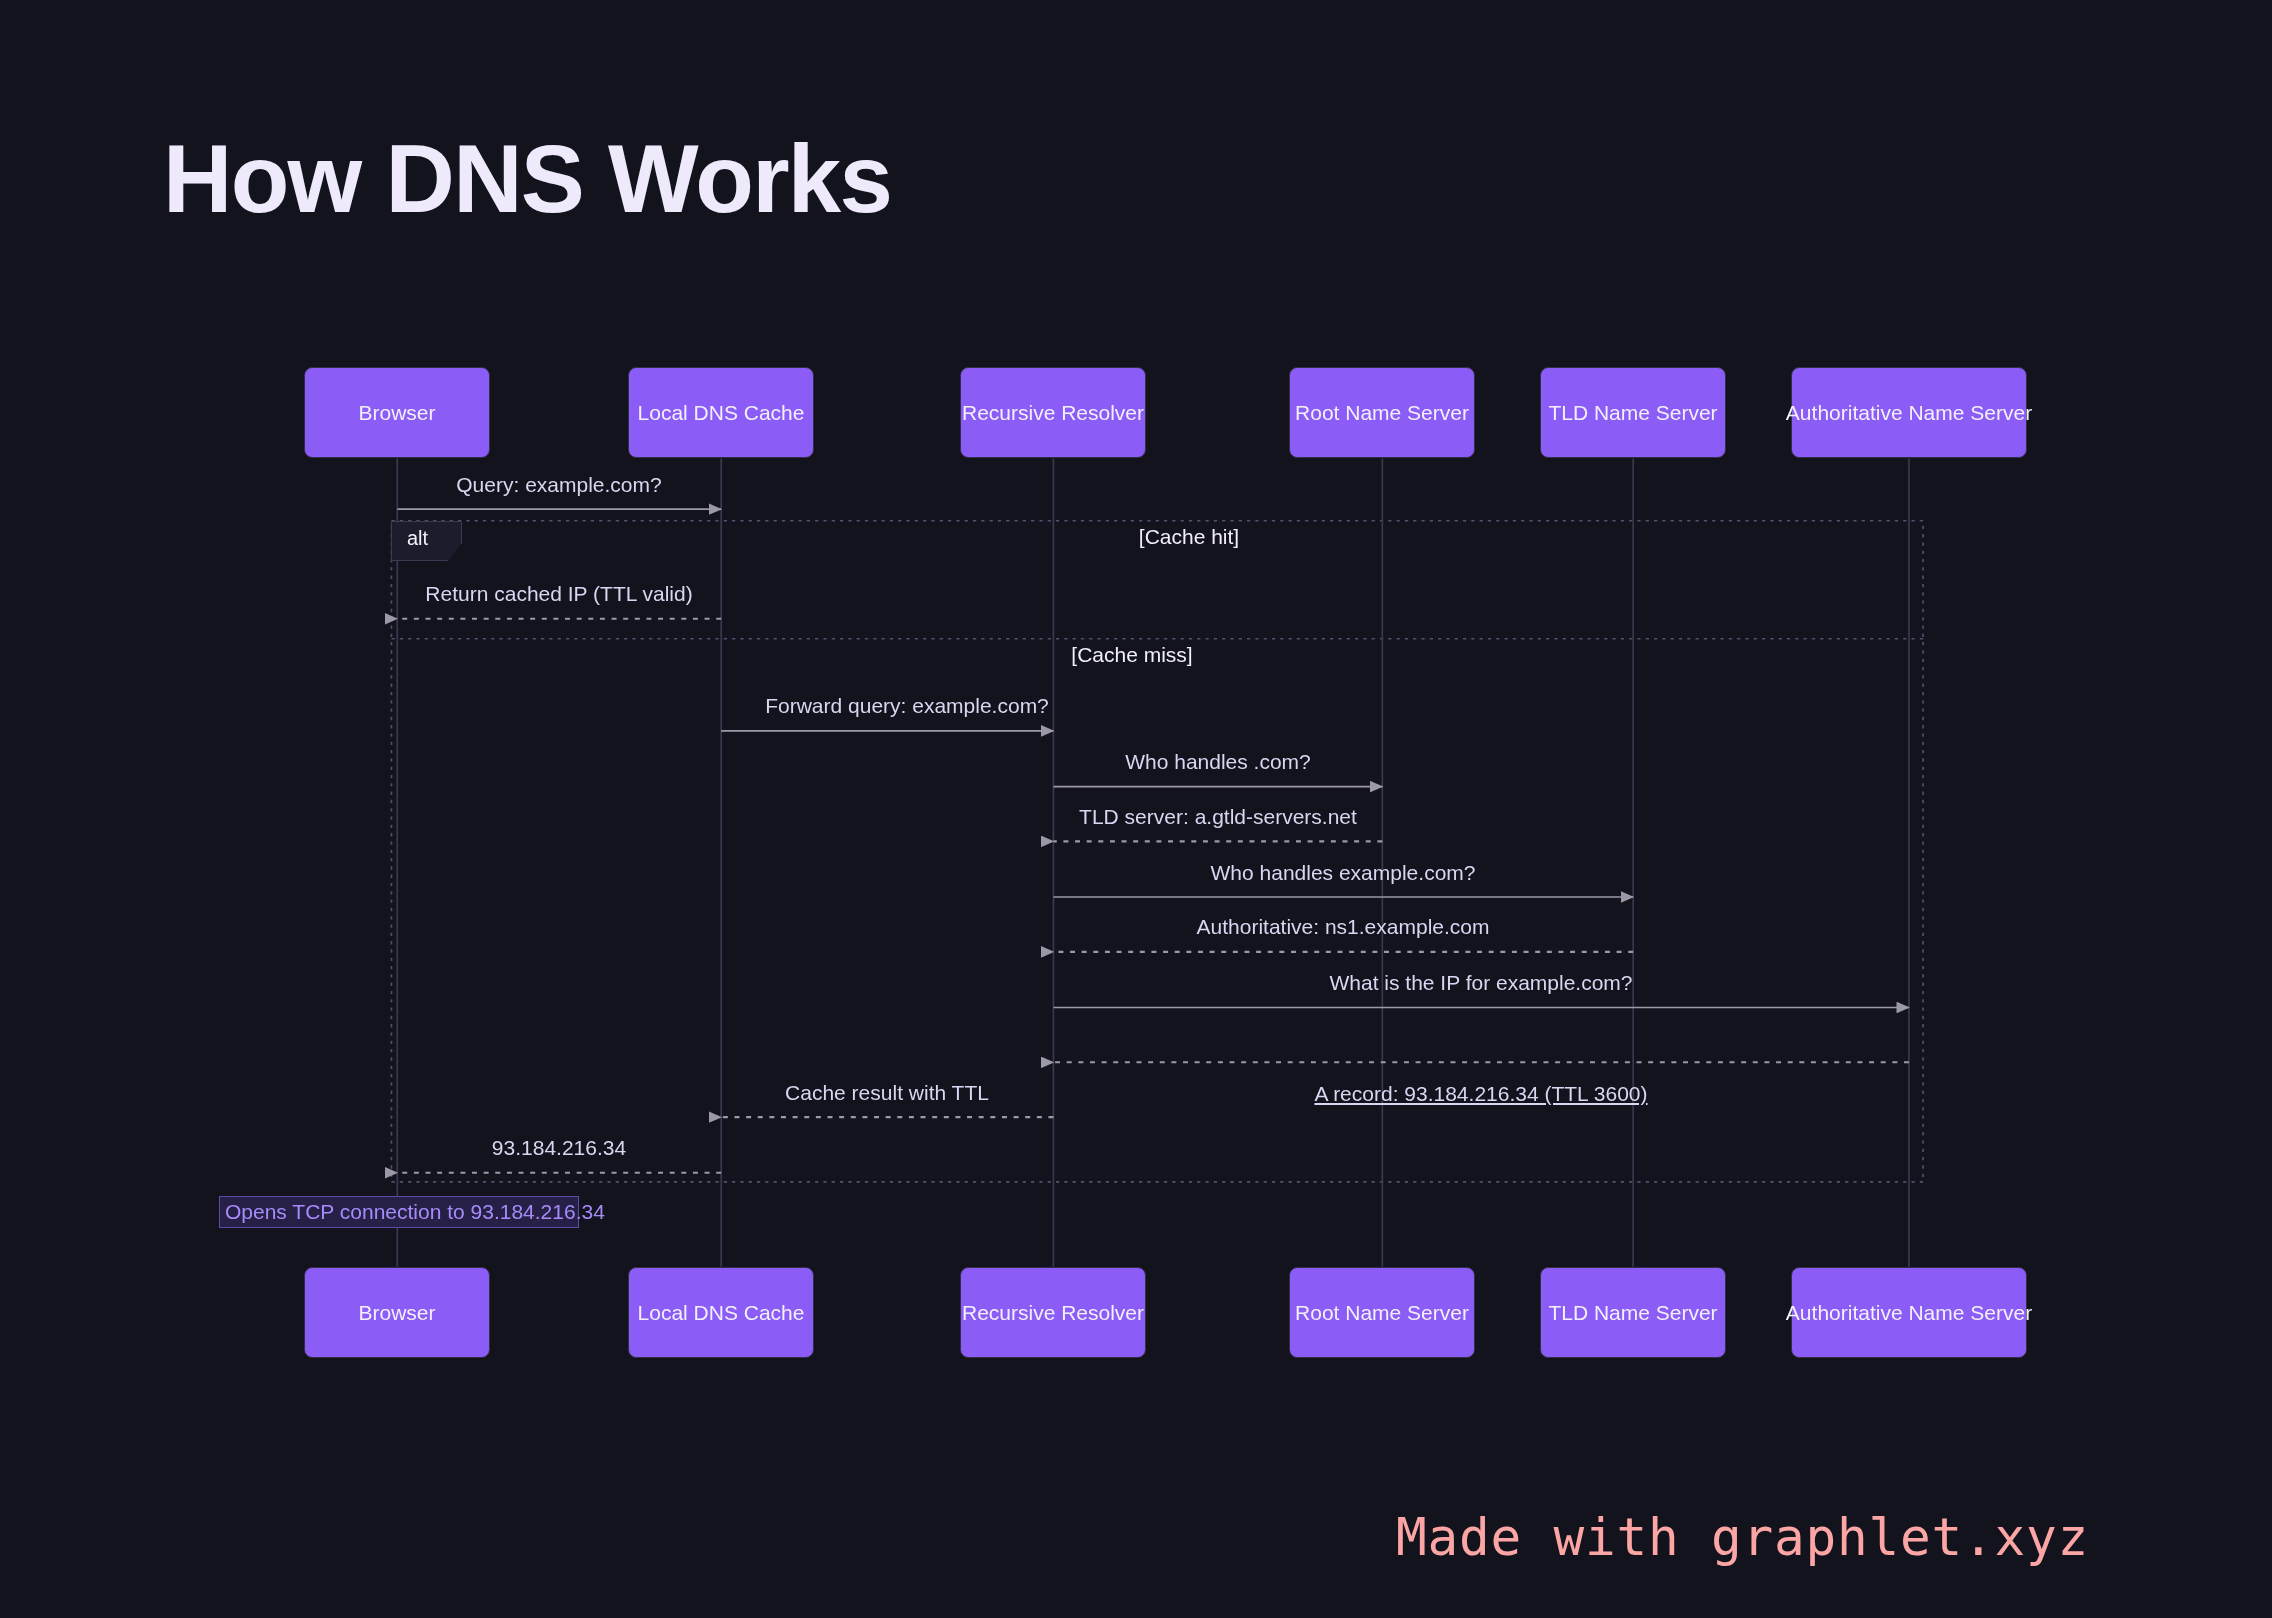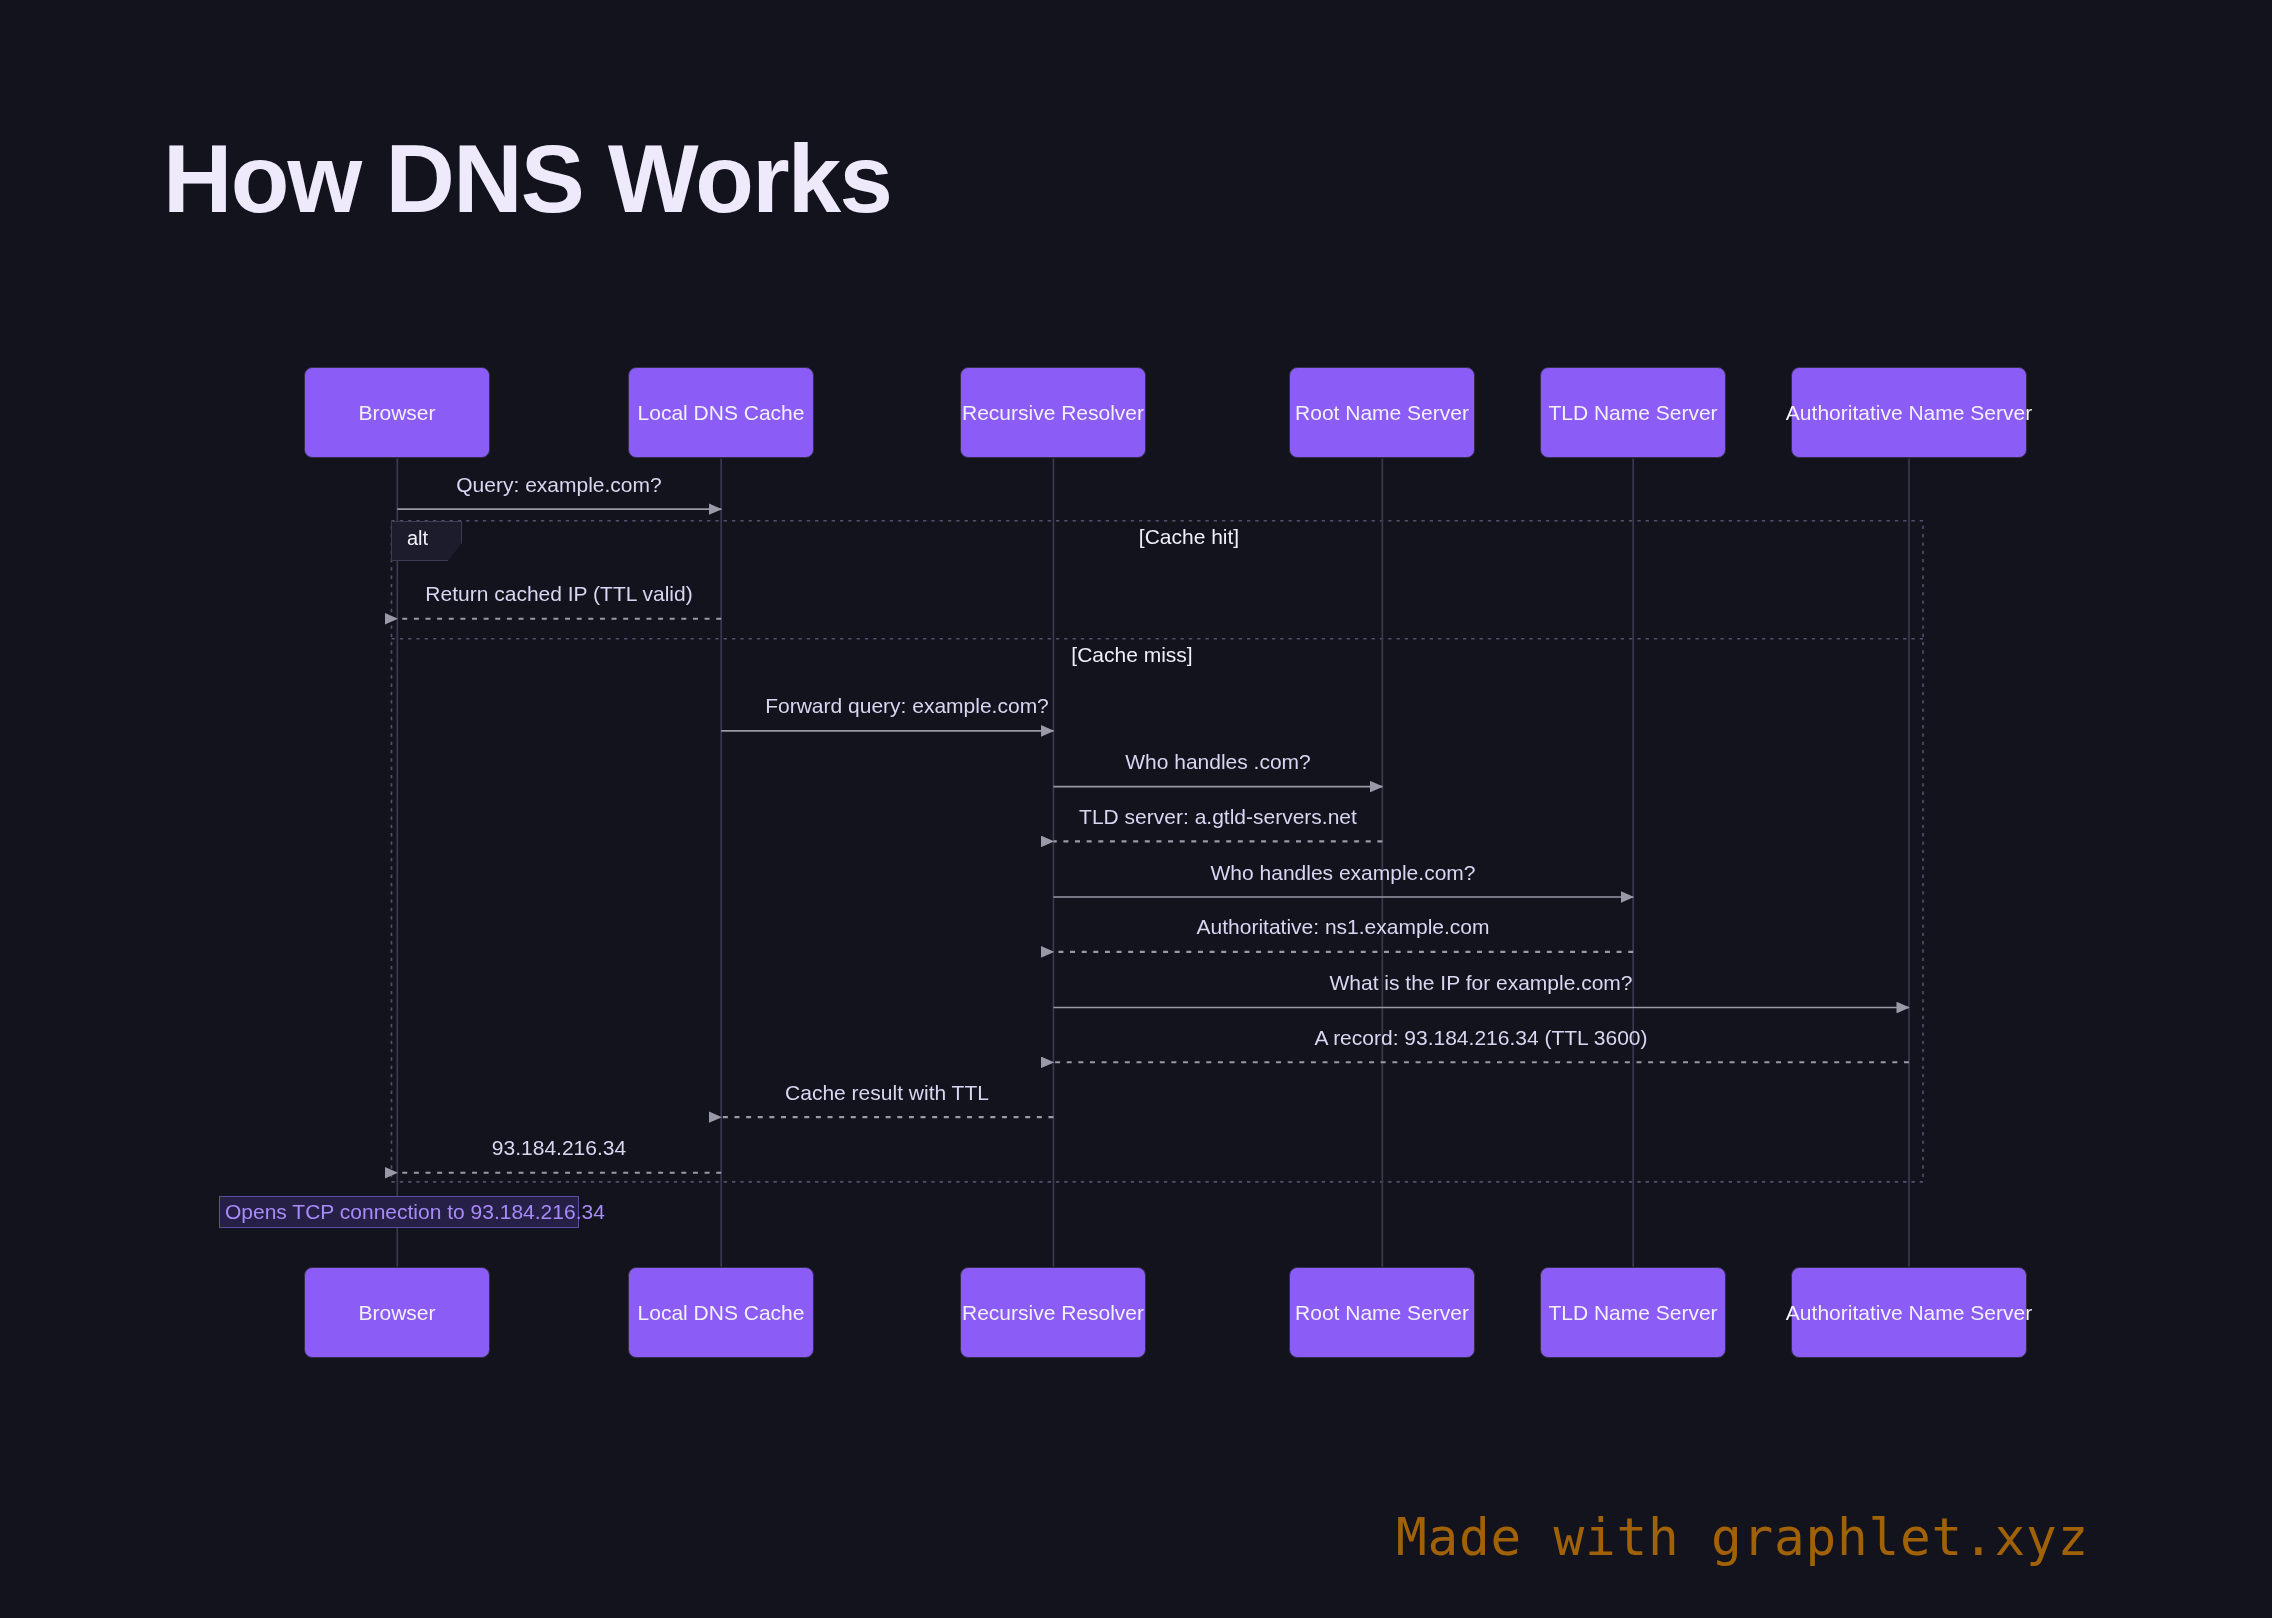--- a/index.html
+++ b/index.html
@@ -80,21 +80,21 @@
     align-items: center;
     padding-left: 5px;
     white-space: nowrap;
   }
   #footer {
     position: absolute;
     right: 184px;
     top: 1508px;
     font-family: "DejaVu Sans Mono", "Liberation Mono", monospace;
     font-size: 51px;
-    color: #a16207;
+    color: #fca5a5;
     white-space: nowrap;
     letter-spacing: 0.8px;
   }
   svg.overlay {
     position: absolute;
     left: 0; top: 0;
     width: 2273px;
     height: 1618px;
     pointer-events: none;
   }
@@ -194,21 +194,21 @@
 
   <div id="msg-labels">
       <div class="msg-label" style="left: 559px; top: 473px;">Query: example.com?</div>
       <div class="msg-label" style="left: 559px; top: 582px;">Return cached IP (TTL valid)</div>
       <div class="msg-label" style="left: 887px; top: 694px; margin-left: 20px;">Forward query: example.com?</div>
       <div class="msg-label" style="left: 1218px; top: 750px;">Who handles .com?</div>
       <div class="msg-label" style="left: 1218px; top: 805px;">TLD server: a.gtld-servers.net</div>
       <div class="msg-label" style="left: 1343px; top: 861px;">Who handles example.com?</div>
       <div class="msg-label" style="left: 1343px; top: 915px;">Authoritative: ns1.example.com</div>
       <div class="msg-label" style="left: 1481px; top: 971px;">What is the IP for example.com?</div>
-      <div class="msg-label" style="left: 1481px; top: 1026px;">A record: 93.184.216.34 (TTL 3600)</div>
+      <div class="msg-label" style="left: 1481px; top: 1082px; text-decoration: underline;">A record: 93.184.216.34 (TTL 3600)</div>
       <div class="msg-label" style="left: 887px; top: 1081px;">Cache result with TTL</div>
       <div class="msg-label" style="left: 559px; top: 1136px;">93.184.216.34</div>
     </div>
 
   <div class="note" style="left:219px; top:1196px; width:360px; height:32px;">
     <span>Opens TCP connection to 93.184.216.34</span>
   </div>
 
   <div id="footer">Made with graphlet.xyz</div>
 

